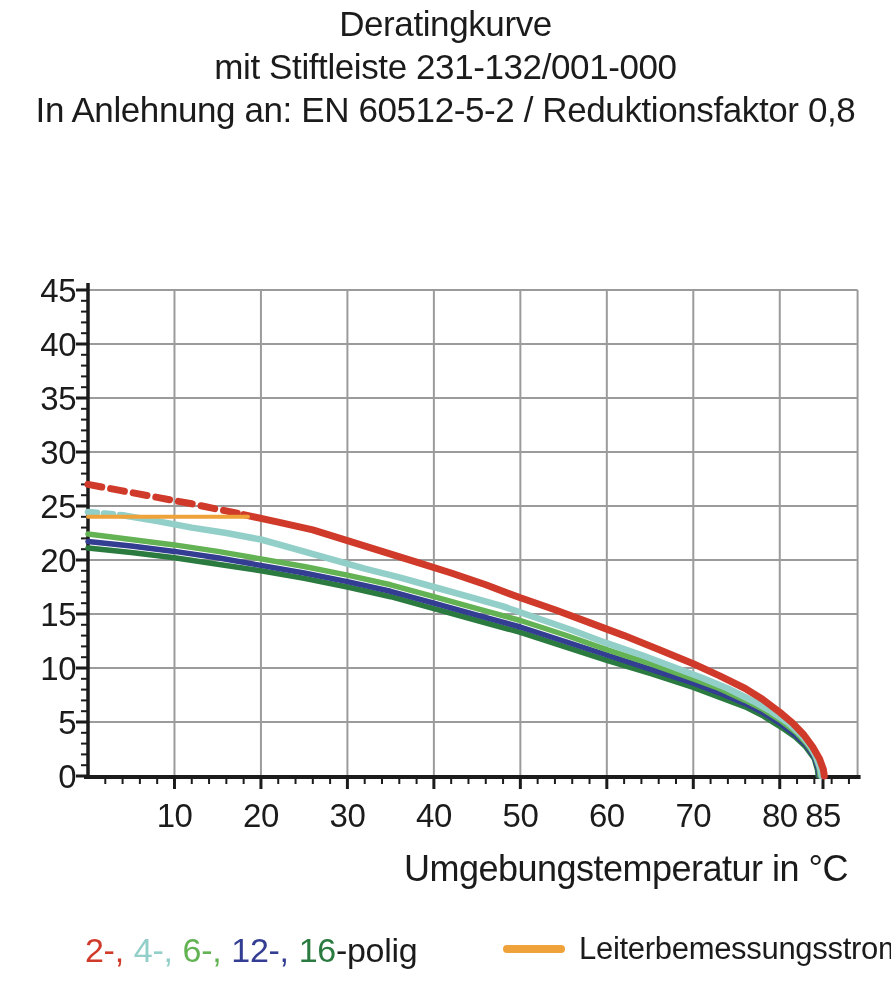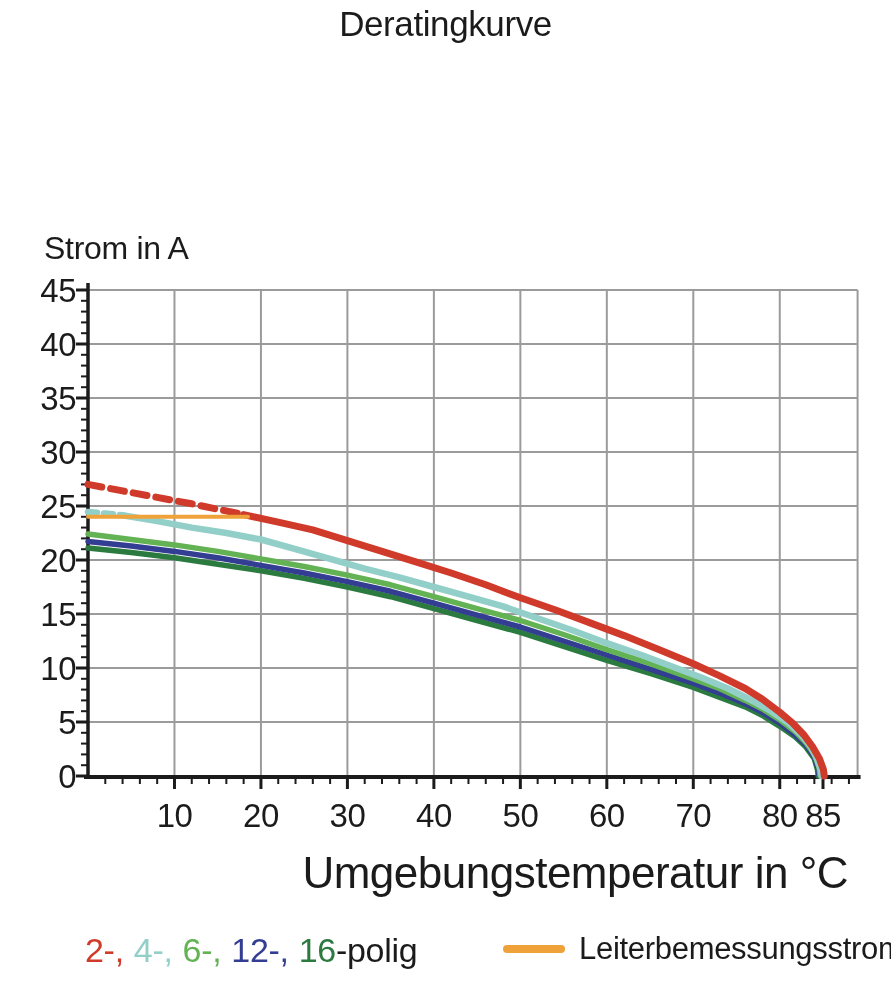--- a/index.html
+++ b/index.html
@@ -2,40 +2,41 @@
 <html><head>
 <meta charset="utf-8">
 <style>
   html,body{margin:0;padding:0;background:#fff;}
   .page{position:relative;width:891px;height:1000px;background:#ffffff;overflow:hidden;
         font-family:"Liberation Sans", sans-serif;color:#1b1b1b;}
   .title-block{position:absolute;top:2px;left:0;width:891px;text-align:center;
                font-size:35px;line-height:43px;letter-spacing:-0.4px;color:#1b1b1b;}
   .y-axis-title{position:absolute;left:44px;top:230px;font-size:32px;letter-spacing:-0.3px;}
   .x-axis-title{position:absolute;left:300px;top:848px;width:548px;text-align:right;
-                font-size:44px;letter-spacing:-0.5px;}
+                font-size:36px;letter-spacing:-0.5px;}
   .chart-svg{position:absolute;left:0;top:0;}
   .tick-label{font-family:"Liberation Sans", sans-serif;font-size:33px;fill:#1b1b1b;letter-spacing:-0.5px;}
   .legend-left{position:absolute;left:85px;top:931px;font-size:34px;letter-spacing:-0.3px;white-space:nowrap;}
   .legend-left .legend-item{margin-right:10px;}
   .legend-left .legend-item:last-child{margin-right:0;}
   .legend-right{position:absolute;left:503px;top:931px;font-size:31px;letter-spacing:-0.3px;
                 display:flex;align-items:center;white-space:nowrap;}
   .swatch{display:inline-block;width:62px;height:8px;border-radius:4px;margin-right:14px;background:#f0a23a;}
 </style>
 </head>
 <body>
 
 <div class="page">
 
   <div class="title-block">
     <div>Deratingkurve</div>
+    <div>mit Stiftleiste 231-132/001-000</div>
+    <div>In Anlehnung an: EN 60512-5-2 / Reduktionsfaktor 0,8</div>
   </div>
 
-  <div class="y-axis-title">Strom in A</div>
 
   <svg id="chart-svg" class="chart-svg" width="891" height="1000" viewBox="0 0 891 1000">
       <g>
         <line x1="174.47" y1="289.99999999999994" x2="174.47" y2="776" stroke="#9b9b9b" stroke-width="2"></line>
         <line x1="260.94" y1="289.99999999999994" x2="260.94" y2="776" stroke="#9b9b9b" stroke-width="2"></line>
         <line x1="347.41" y1="289.99999999999994" x2="347.41" y2="776" stroke="#9b9b9b" stroke-width="2"></line>
         <line x1="433.88" y1="289.99999999999994" x2="433.88" y2="776" stroke="#9b9b9b" stroke-width="2"></line>
         <line x1="520.35" y1="289.99999999999994" x2="520.35" y2="776" stroke="#9b9b9b" stroke-width="2"></line>
         <line x1="606.82" y1="289.99999999999994" x2="606.82" y2="776" stroke="#9b9b9b" stroke-width="2"></line>
         <line x1="693.29" y1="289.99999999999994" x2="693.29" y2="776" stroke="#9b9b9b" stroke-width="2"></line>

